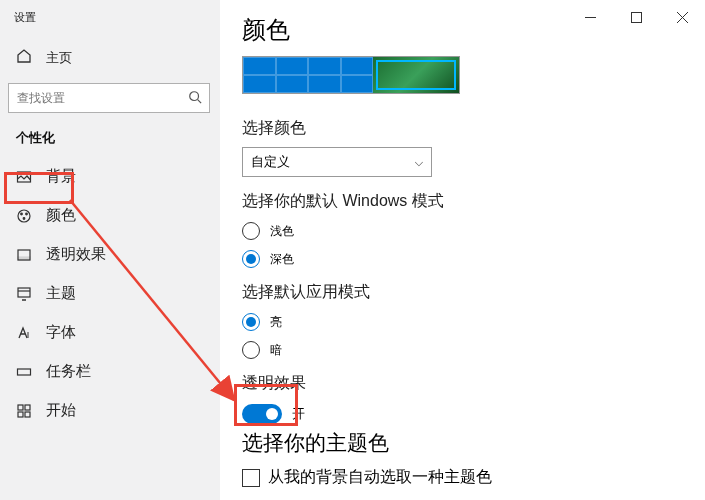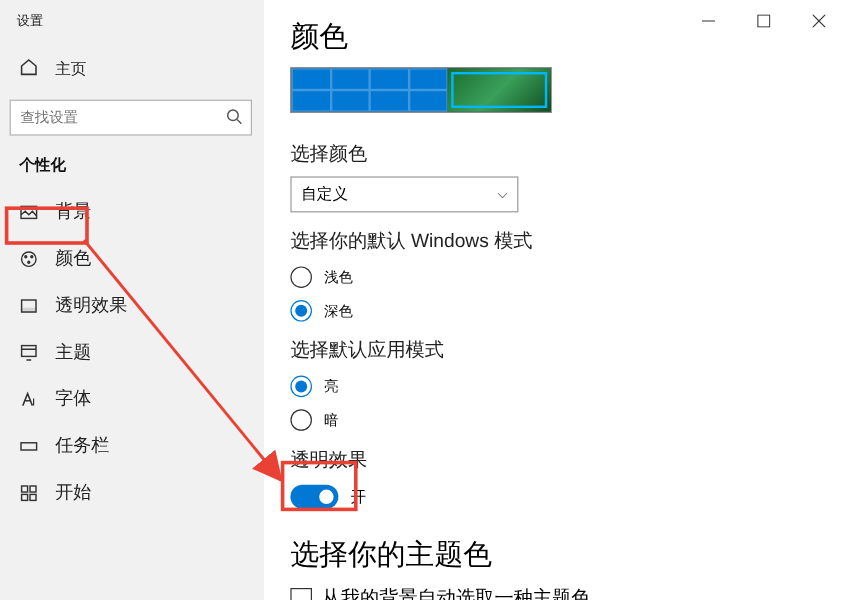--- a/index.html
+++ b/index.html
@@ -34,21 +34,21 @@
   .radio-row { display: flex; align-items: center; gap: 10px; margin: 10px 0; font-size: 12px; }
   .radio { width: 18px; height: 18px; border: 1.5px solid #333; border-radius: 50%; display: inline-flex; align-items: center; justify-content: center; }
   .radio.checked { border-color: #0078d4; }
   .radio.checked .dot { width: 10px; height: 10px; background: #0078d4; border-radius: 50%; }
 
   .toggle-wrap { display: flex; align-items: center; gap: 10px; margin-top: 10px; position: relative; }
   .toggle { width: 40px; height: 20px; border-radius: 10px; background: #0078d4; position: relative; }
   .toggle .knob { width: 12px; height: 12px; background: #fff; border-radius: 50%; position: absolute; right: 4px; top: 4px; }
   .toggle-label { font-size: 13px; }
 
-  .h2 { font-size: 24px; font-weight: 500; margin-top: 22px; }
+  .h2 { font-size: 21px; font-weight: 500; margin-top: 5px; }
   .checkbox-row { display: flex; align-items: center; gap: 8px; font-size: 16px; margin-top: 10px; }
   .checkbox { width: 18px; height: 18px; border: 1.5px solid #333; }
 
   .redbox { position: absolute; border: 3px solid #e94234; pointer-events: none; z-index: 50; }
   .redbox.a { left: 4px; top: 172px; width: 70px; height: 32px; }
   .redbox.b { left: 234px; top: 384px; width: 64px; height: 42px; }
 
   svg.arrow { position: absolute; left: 0; top: 0; z-index: 49; pointer-events: none; }
 
   .titlebar-abs { position: absolute; top: 0; left: 0; right: 0; display: flex; align-items: center; height: 34px; z-index: 10; }

